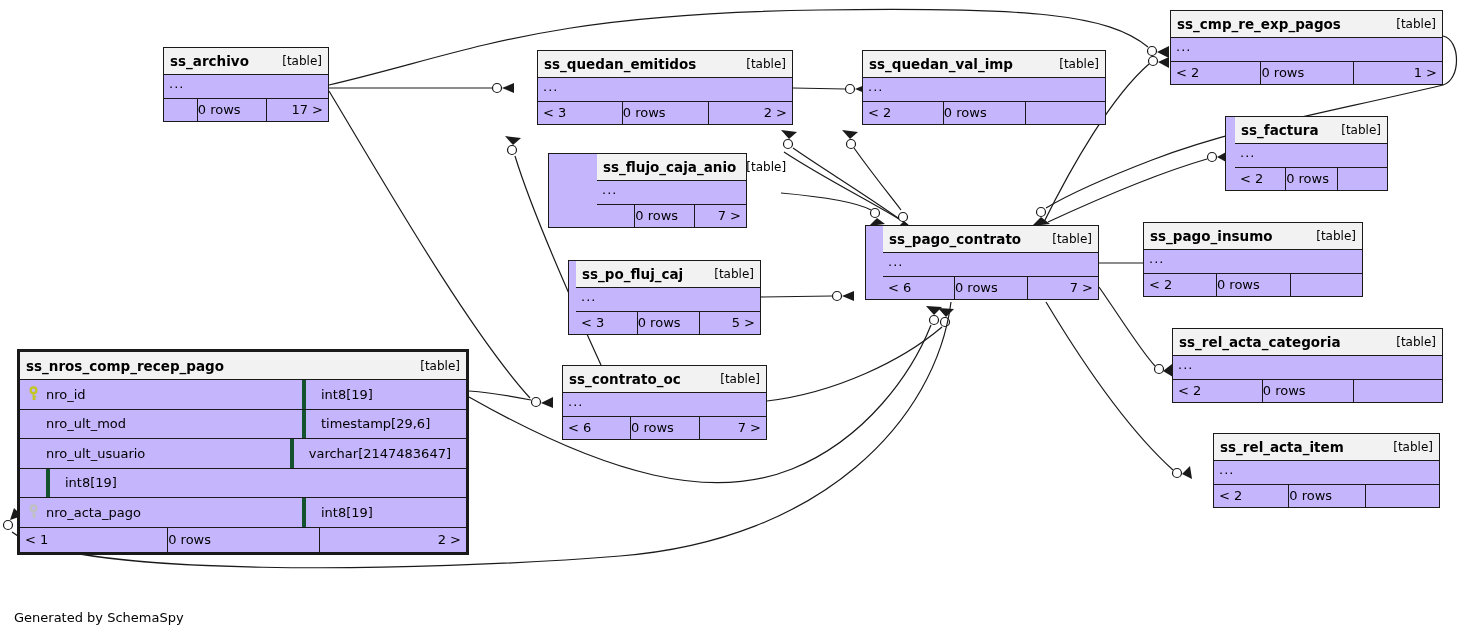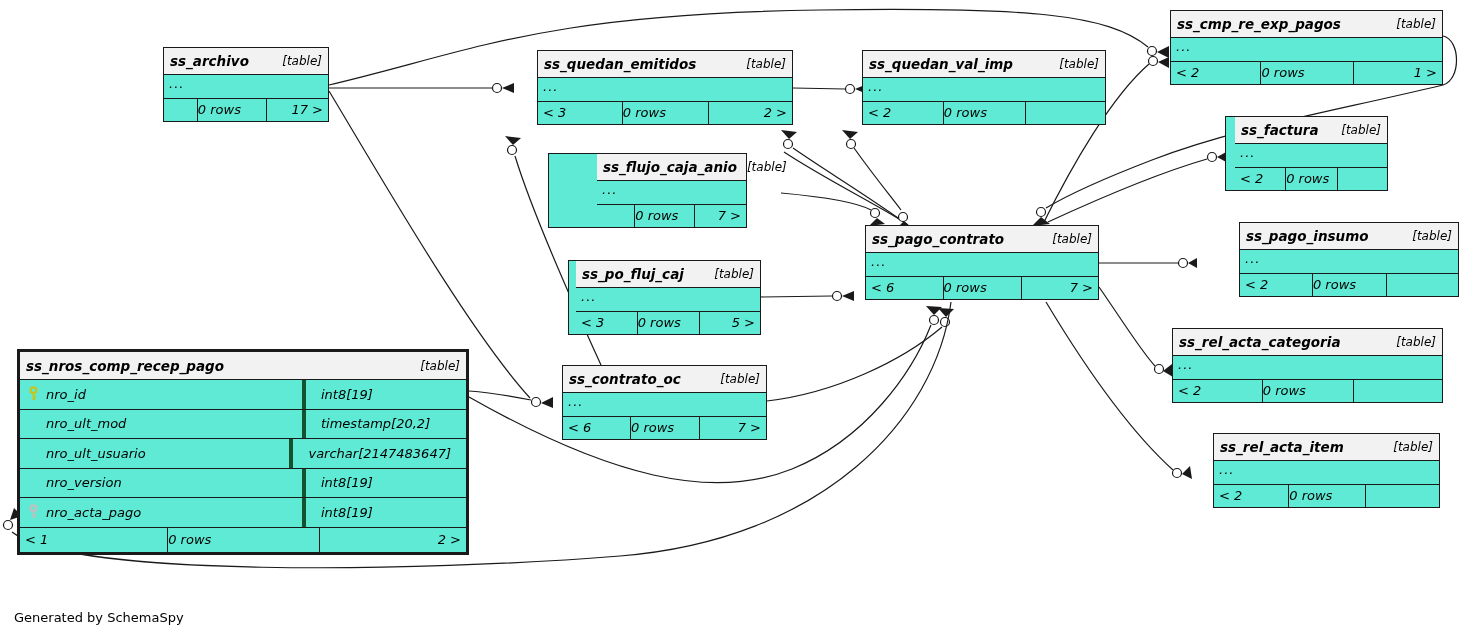--- a/index.html
+++ b/index.html
@@ -3,21 +3,21 @@
 <meta charset="utf-8">
 <style>
   html,body{margin:0;padding:0;background:#fff;}
   *{box-sizing:border-box;}
   #canvas{position:relative;width:1461px;height:642px;background:#ffffff;overflow:hidden;
           font-family:"DejaVu Sans","Liberation Sans",sans-serif;color:#000;}
   #edges{position:absolute;left:0;top:0;z-index:0;}
   #edges path{fill:none;stroke:#1a1a1a;stroke-width:1.2;}
   #edges circle{fill:#fff;stroke:#1a1a1a;stroke-width:1.2;}
   #edges polygon{fill:#1a1a1a;stroke:none;}
-  .tbl{position:absolute;z-index:1;background:#5eead4;border:1.5px solid #1a1a1a;font-size:13px;font-style:italic;}
+  .tbl{position:absolute;z-index:1;background:#c4b5fd;border:1.5px solid #1a1a1a;font-size:13px;}
   .tbl-head{display:flex;justify-content:space-between;align-items:center;background:#f2f2f2;
             border-bottom:1.4px solid #1a1a1a;height:27px;padding:0 6px;}
   .tbl-name{font-weight:bold;font-size:13.5px;white-space:nowrap;}
   .tbl-tag{font-size:12px;margin-left:10px;white-space:nowrap;}
   .tbl-body{height:24px;line-height:18px;padding:0 5px;border-bottom:1.4px solid #1a1a1a;letter-spacing:1px;}
   .tbl-foot{display:flex;height:22px;line-height:21px;font-size:13px;}
   .fl{flex:1 1 33%;padding:0 5px;text-align:left;overflow:hidden;}
   .fc{flex:1 1 34%;text-align:left;border-left:1.2px solid #1a1a1a;overflow:hidden;}
   .fr{flex:1 1 33%;text-align:right;padding:0 5px;border-left:1.2px solid #1a1a1a;overflow:hidden;}
   
@@ -226,34 +226,34 @@
       <span class="tbl-tag">[table]</span>
     </div>
     <div class="tbl-body">...</div>
     <div class="tbl-foot">
       <span class="fl" style="flex-basis:25%;"></span>
       <span class="fc" style="flex-basis:40%;">0 rows</span>
       <span class="fr" style="flex-basis:35%;">7 &gt;</span>
     </div>
   </div>
 
-  <div class="tbl" style="left:865px;top:225px;width:234px;">
+  <div class="tbl" style="left:865px;top:225px;width:234px;padding-left:17px;">
     <div class="tbl-head">
       <span class="tbl-name">ss_pago_contrato</span>
       <span class="tbl-tag">[table]</span>
     </div>
     <div class="tbl-body">...</div>
     <div class="tbl-foot">
       <span class="fl">&lt; 6</span>
       <span class="fc">0 rows</span>
       <span class="fr">7 &gt;</span>
     </div>
   </div>
 
-  <div class="tbl" style="left:1239px;top:222px;width:220px;">
+  <div class="tbl" style="left:1143px;top:222px;width:220px;">
     <div class="tbl-head">
       <span class="tbl-name">ss_pago_insumo</span>
       <span class="tbl-tag">[table]</span>
     </div>
     <div class="tbl-body">...</div>
     <div class="tbl-foot">
       <span class="fl">&lt; 2</span>
       <span class="fc">0 rows</span>
       <span class="fr"></span>
     </div>
@@ -322,30 +322,29 @@
             <circle cx="6.5" cy="4.2" r="2.9" fill="none" stroke="#c2c61e" stroke-width="2.2"></circle>
             <path d="M6.5,7.1 V14 M6.5,10.6 H9.2 M6.5,13.2 H8.6" stroke="#c2c61e" stroke-width="1.8" fill="none"></path>
           </svg>
       </span>
       <span class="col-name">nro_id</span>
       <span class="col-type">int8[19]</span>
     </div>
     <div class="col-row">
       <span class="col-key"></span>
       <span class="col-name">nro_ult_mod</span>
-      <span class="col-type">timestamp[20,2]</span>
+      <span class="col-type">timestamp[29,6]</span>
     </div>
     <div class="col-row">
       <span class="col-key"></span>
       <span class="col-name">nro_ult_usuario</span>
       <span class="col-type">varchar[2147483647]</span>
     </div>
     <div class="col-row">
       <span class="col-key"></span>
-      <span class="col-name">nro_version</span>
       <span class="col-type">int8[19]</span>
     </div>
     <div class="col-row">
       <span class="col-key">
         <svg width="13" height="16" viewBox="0 0 13 16">
             <circle cx="6.5" cy="4.2" r="2.9" fill="none" stroke="#c0c0c0" stroke-width="2.2"></circle>
             <path d="M6.5,7.1 V14 M6.5,10.6 H9.2 M6.5,13.2 H8.6" stroke="#c0c0c0" stroke-width="1.8" fill="none"></path>
           </svg>
       </span>
       <span class="col-name">nro_acta_pago</span>

